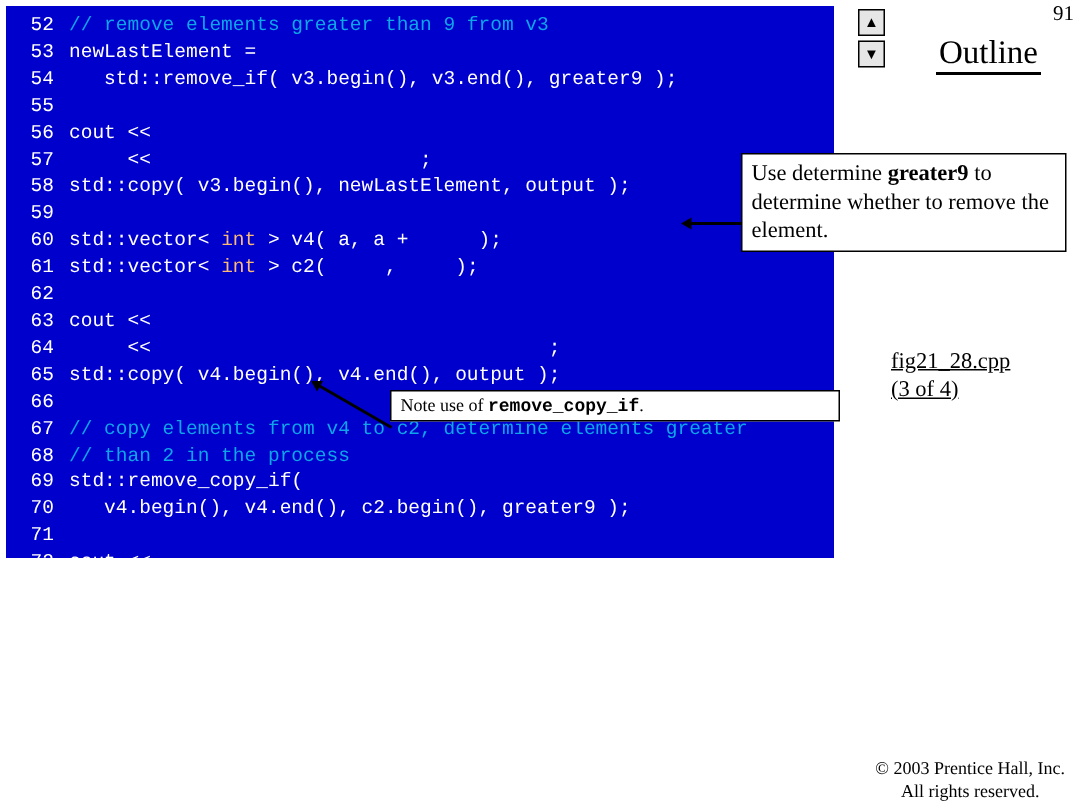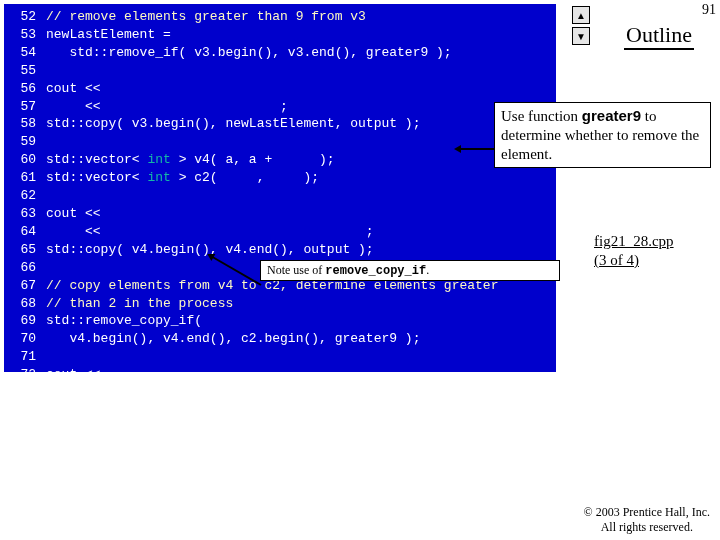--- a/index.html
+++ b/index.html
@@ -61,34 +61,34 @@
     text-align: right;
     padding: 4px 4px 0 0;
     white-space: pre;
   }
   .code {
     flex: 1;
     padding: 4px 4px 0 6px;
     white-space: pre;
     overflow: hidden;
   }
-  .cmt { color: #fef9c3; }
-  .kw  { color: #14b8a6; }
+  .cmt { color: #0ea5e9; }
+  .kw  { color: #fdba74; }
   .callout1 {
     position: absolute;
     top: 102px;
     left: 494px;
     width: 203px;
     background: #fff;
     border: 1px solid #000;
     font-size: 15px;
     padding: 4px 6px;
     line-height: 1.25;
   }
-  .callout1 .mono { font-family: Liberation Sans, sans-serif; font-weight: bold; }
+  .callout1 .mono { font-family: Liberation Serif, serif; font-weight: bold; }
   .callout2 {
     position: absolute;
     top: 260px;
     left: 260px;
     width: 286px;
     background: #fff;
     border: 1px solid #000;
     font-size: 12px;
     padding: 2px 6px;
   }
@@ -206,21 +206,21 @@
    v4.begin(), v4.end(), c2.begin(), greater9 );
 
 cout &lt;&lt; 
      &lt;&lt;                               ;
 std::copy( c2.begin(), c2.end(), output );
 
 </div>
 </div>
 
 <div class="callout1">
-  <span>Use function </span><span class="mono">greater9</span><span> to determine whether to remove the element.</span>
+  <span>Use determine </span><span class="mono">greater9</span><span> to determine whether to remove the element.</span>
 </div>
 <div class="arrow1"></div>
 
 <div class="callout2">
   <span>Note use of </span><span class="mono">remove_copy_if</span><span>.</span>
 </div>
 <div class="arrow2"></div>
 
 <div class="file-label">
   <span class="u">fig21_28.cpp</span><br>

